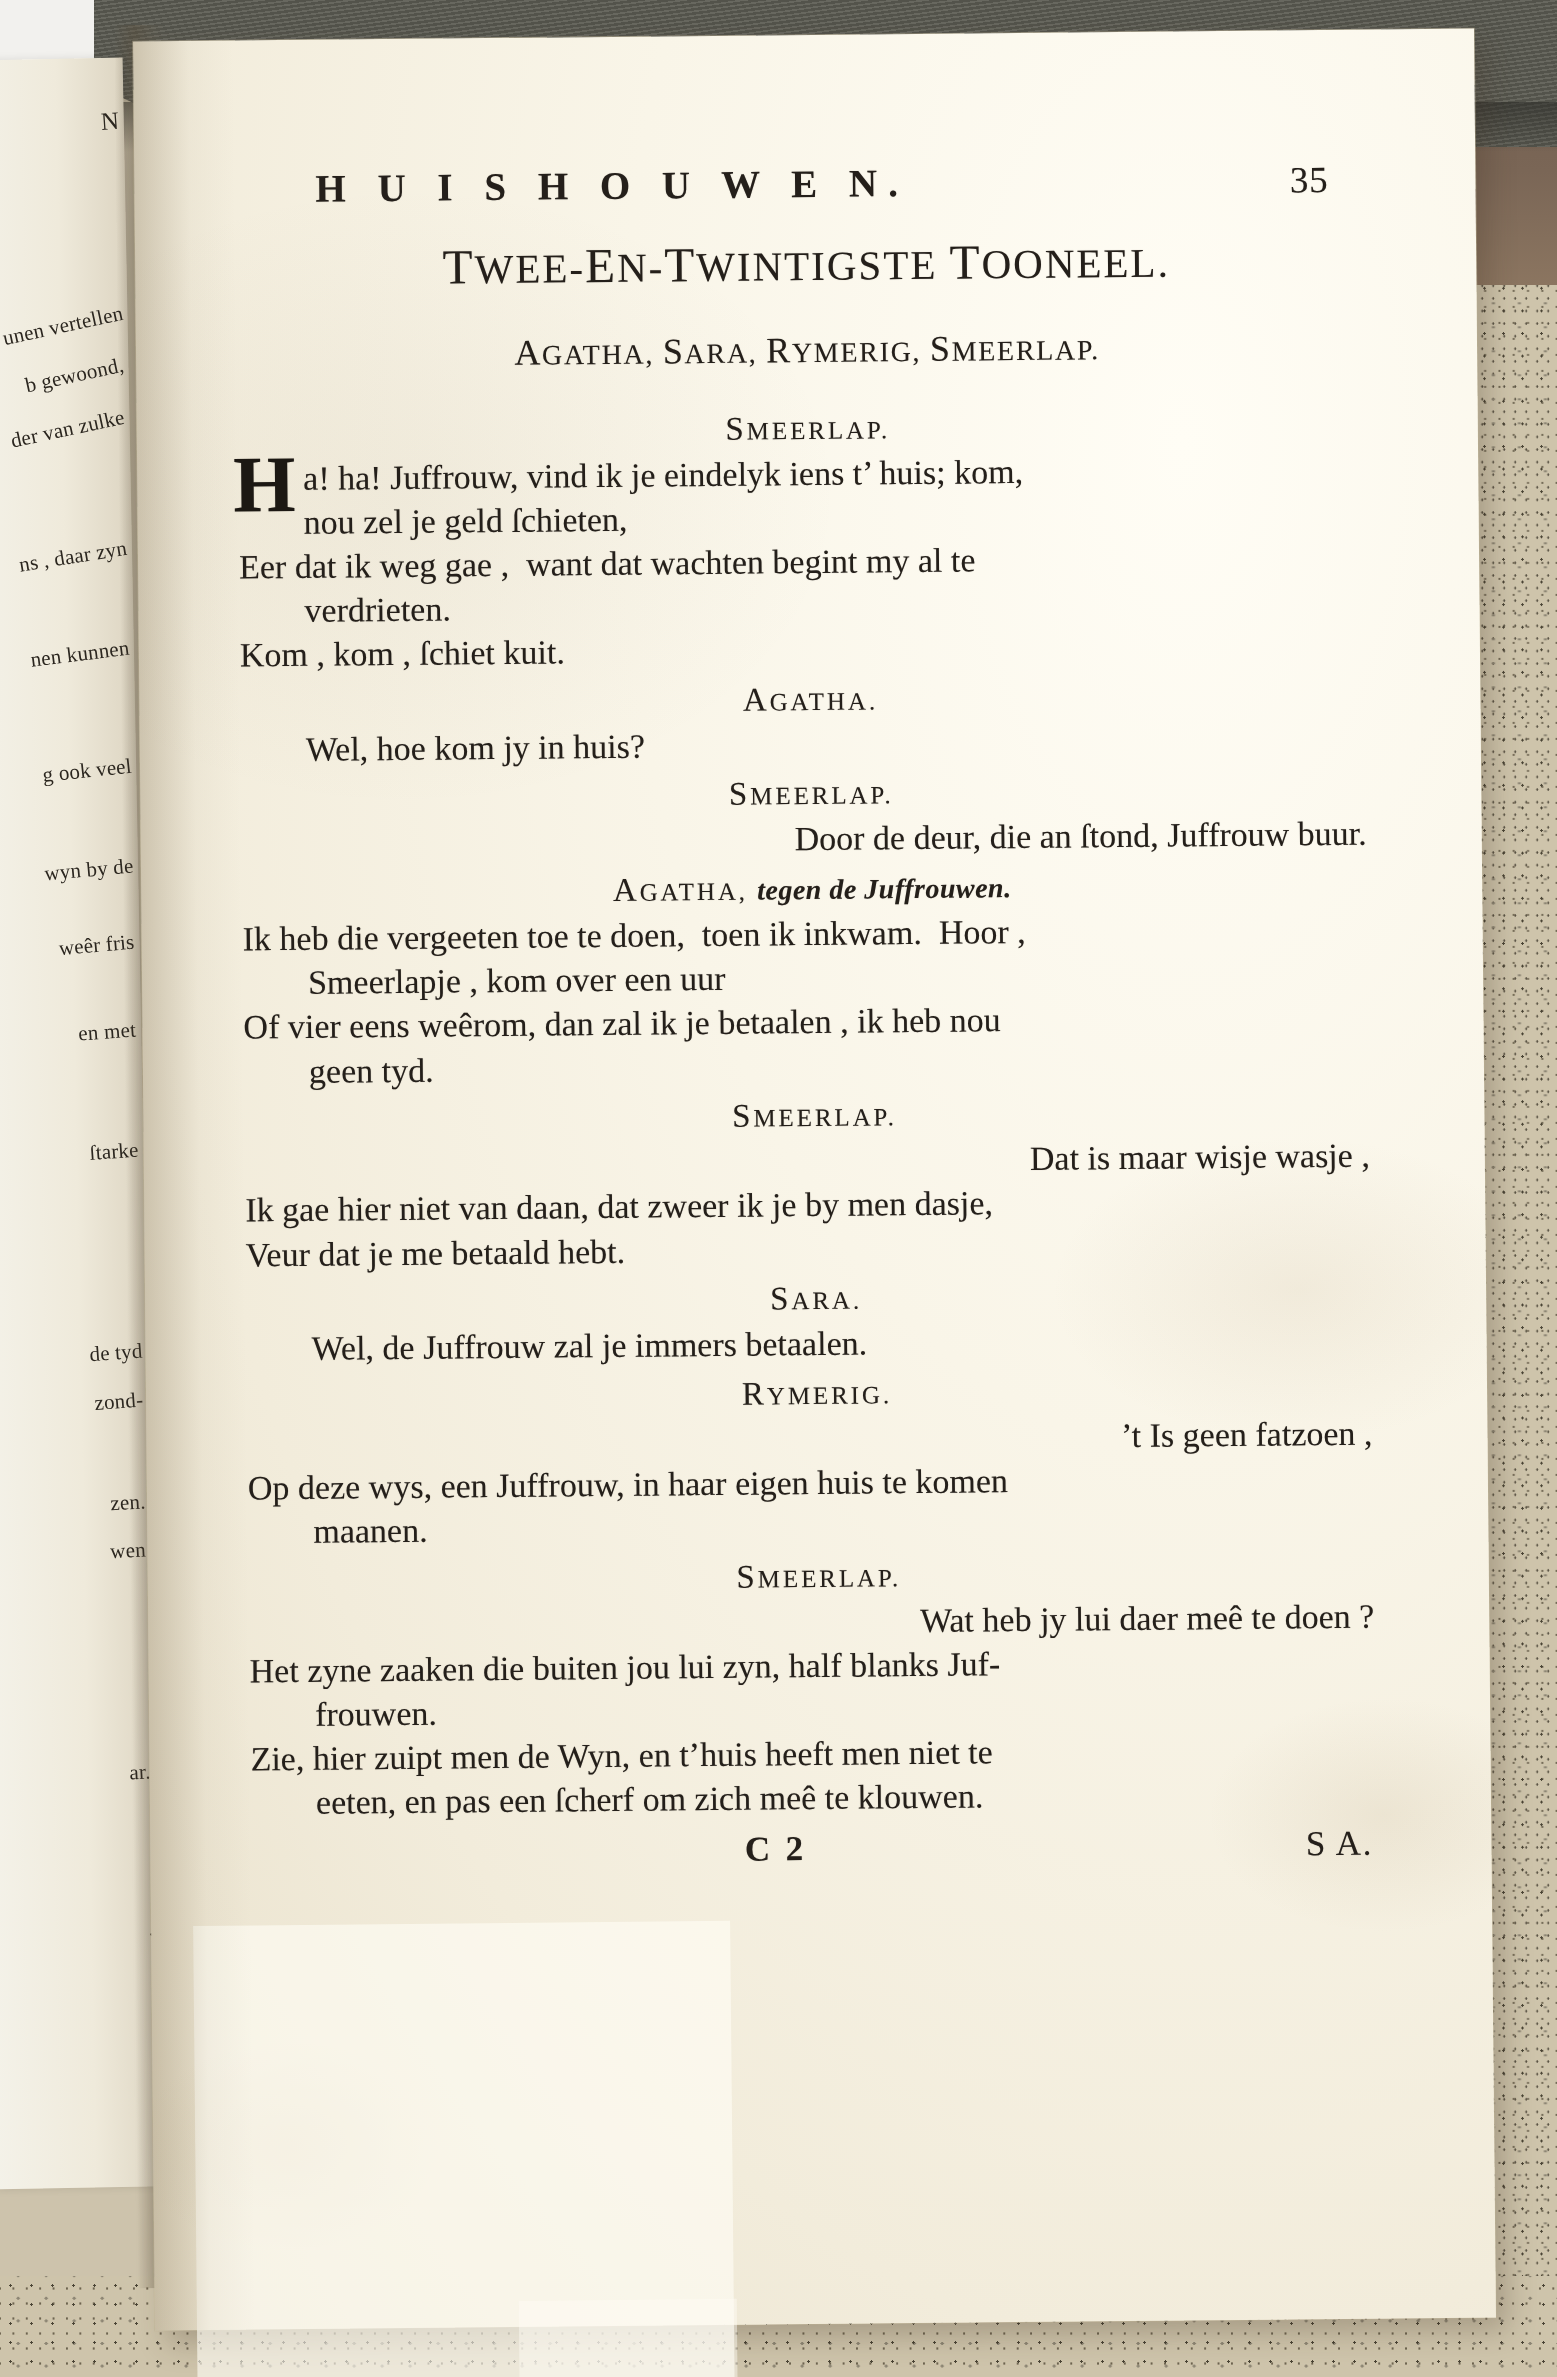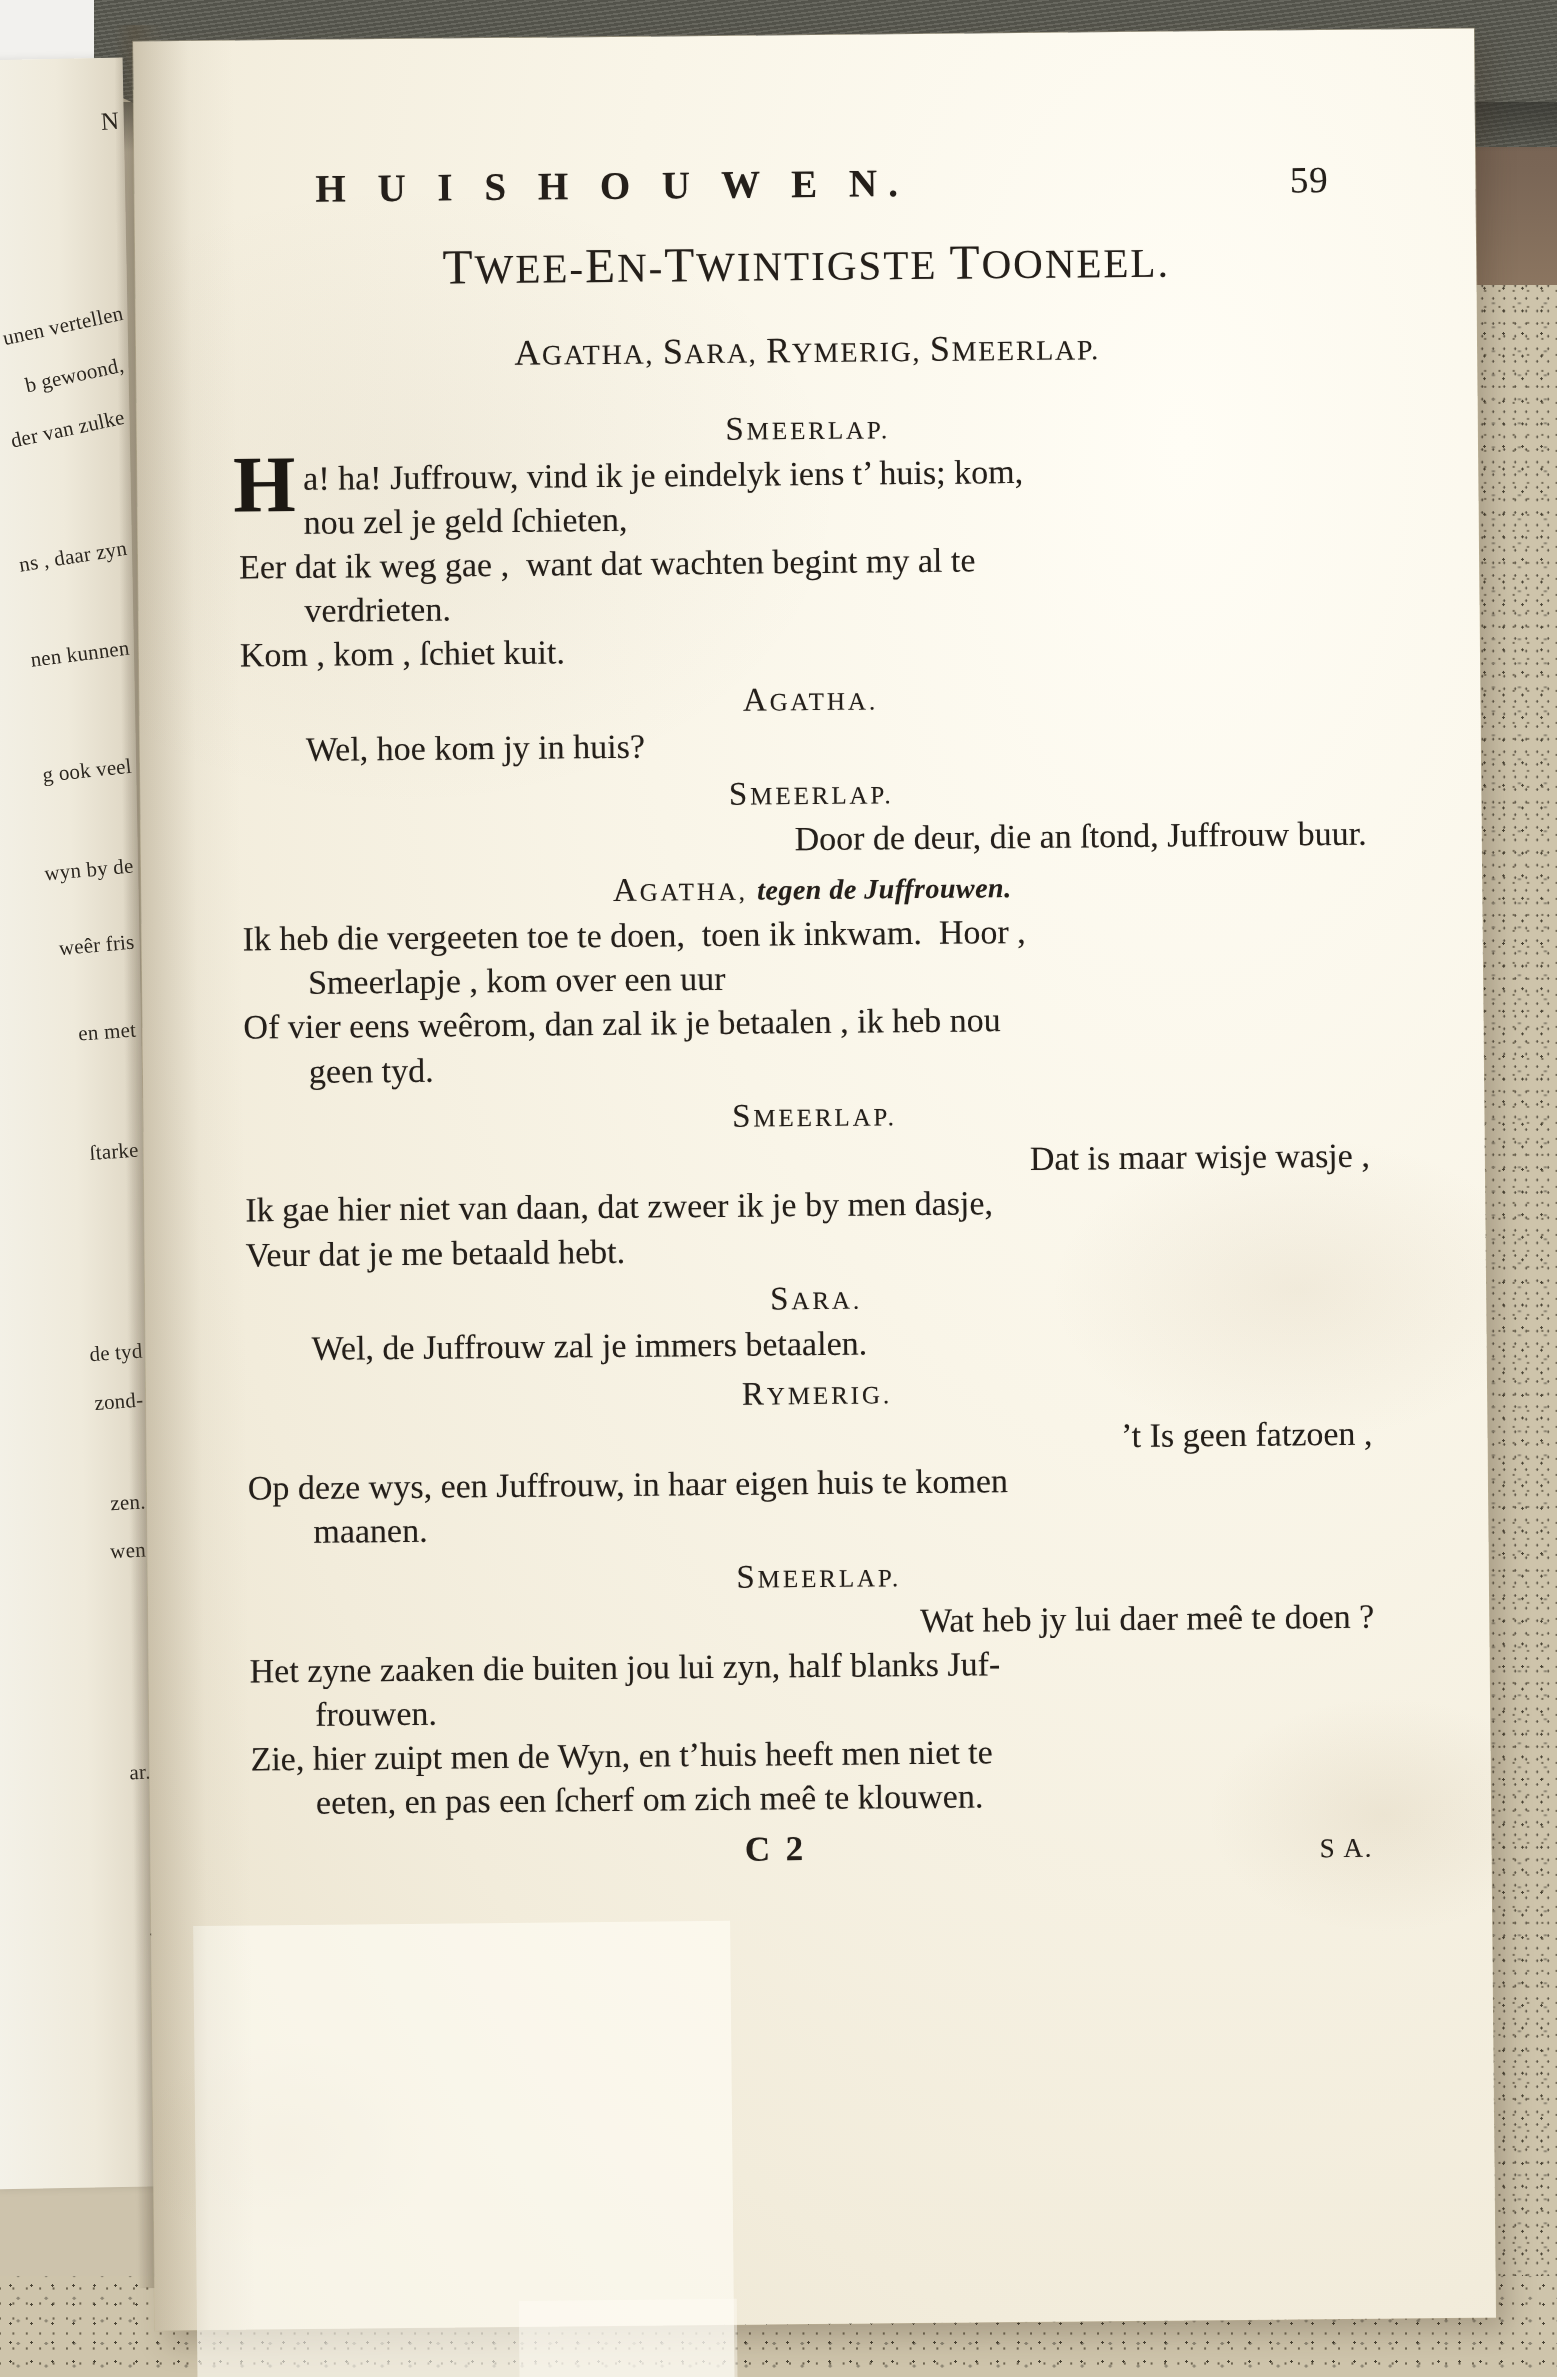--- a/index.html
+++ b/index.html
@@ -169,21 +169,21 @@
     position:absolute;left:-5px;top:-5px;
     font-size:80px;line-height:.82;font-weight:700;color:#1c1813;
   }
   .afterdrop{padding-left:65px;}
 
   .footline{
     display:flex;align-items:flex-end;justify-content:space-between;
     margin-top:8.4px;padding:0 18.4px 0 0;
   }
   .sig{font-size:35px;letter-spacing:3.4px;margin-left:44%;font-weight:bold;}
-  .catch{font-size:27px;letter-spacing:1.7px;}
+  .catch{font-size:35px;letter-spacing:1.7px;}
 
   
   .typeblock *{text-shadow:0 0 0.9px rgba(36,31,26,.35);}
 </style>
 </head>
 <body>
 
 <div class="scene">
 
   <div class="desk"></div>
@@ -214,21 +214,21 @@
   </div>
 
   <div class="gutter"></div>
 
   <div class="page">
 
     <div class="typeblock">
 
       <div class="runhead">
         <span class="rt">H U I S H O U W E N.</span>
-        <span class="pn">59</span>
+        <span class="pn">35</span>
       </div>
 
       <div class="scene-title" style="font-variant: small-caps;"><span class="cap">T</span>WEE-<span class="cap">E</span>N-<span class="cap">T</span>WINTIGSTE <span class="cap">T</span>OONEEL.</div>
 
       <div class="cast" style="font-variant: small-caps;"><span class="cap">A</span>GATHA, <span class="cap">S</span>ARA, <span class="cap">R</span>YMERIG, <span class="cap">S</span>MEERLAP.</div>
 
       <div>
         <div class="speaker" style="font-variant: small-caps;"><span class="cap">S</span>MEERLAP.</div>
         <div class="dropwrap">
           <span class="dropcap">H</span>

